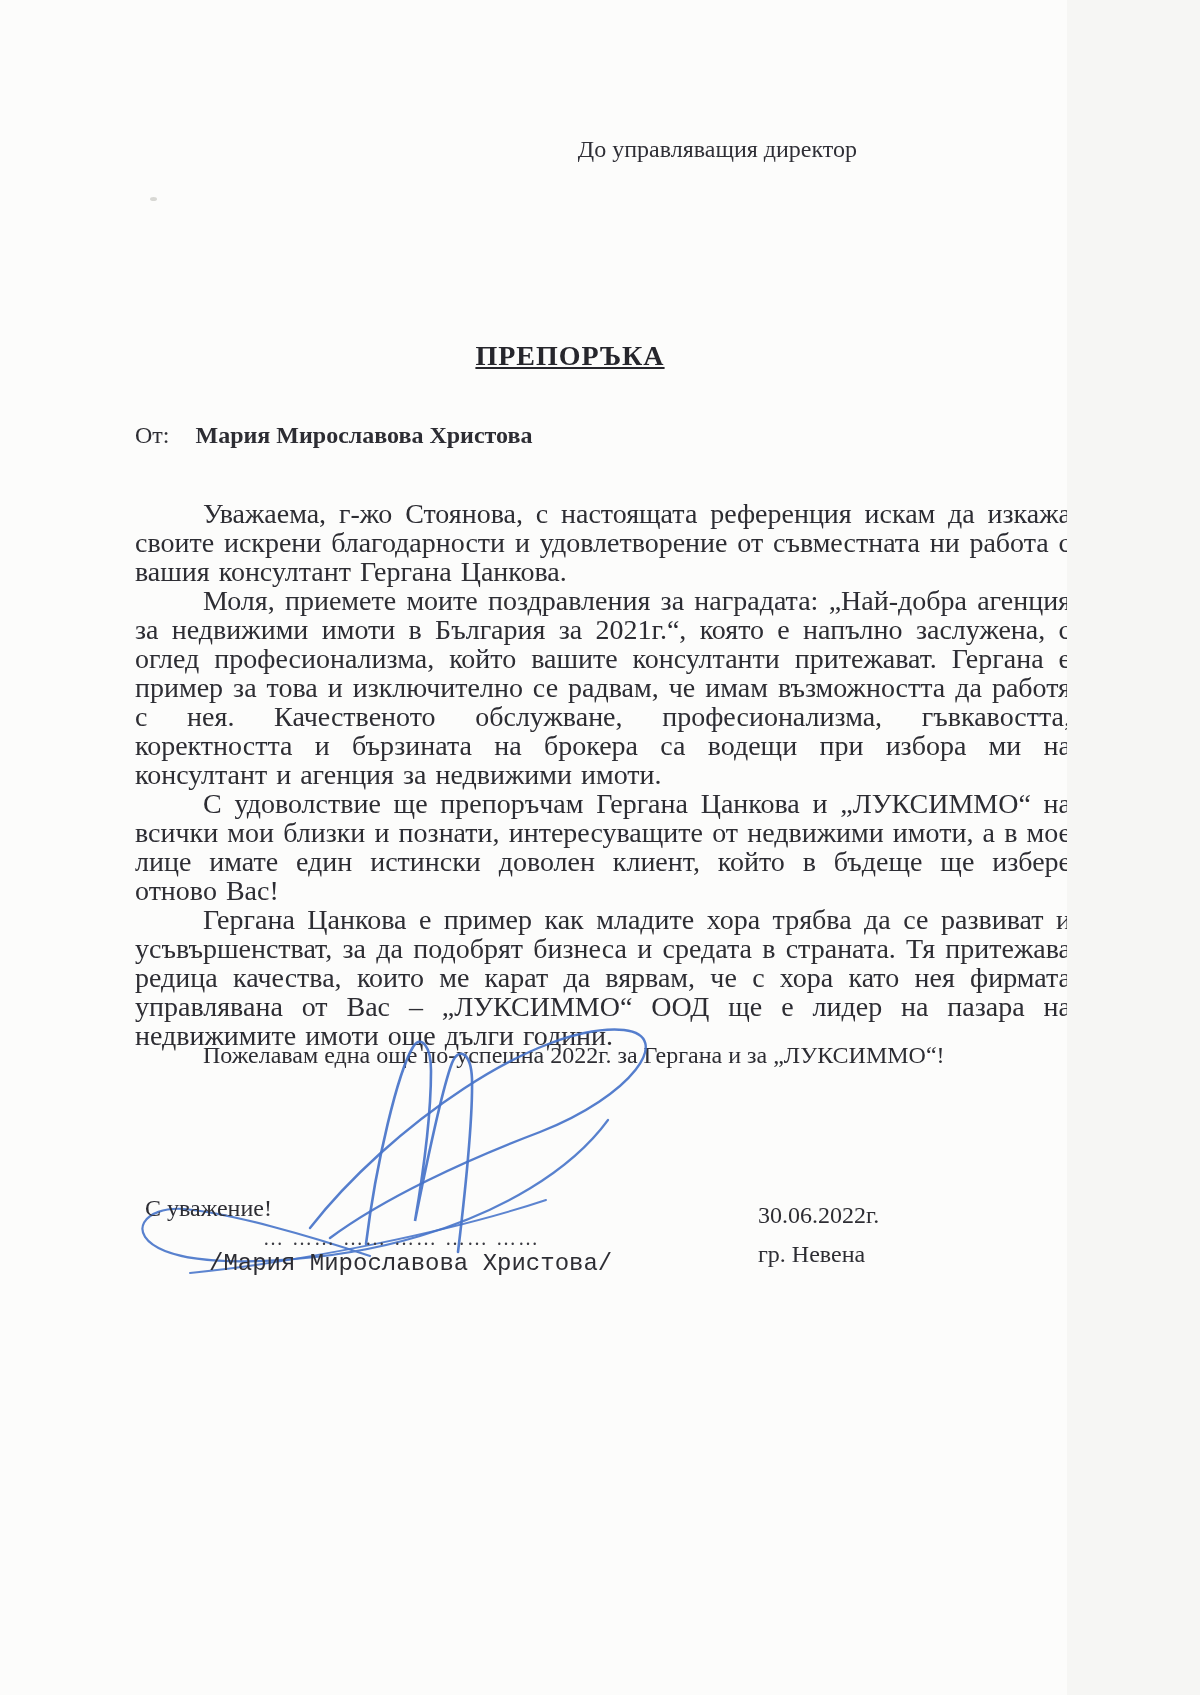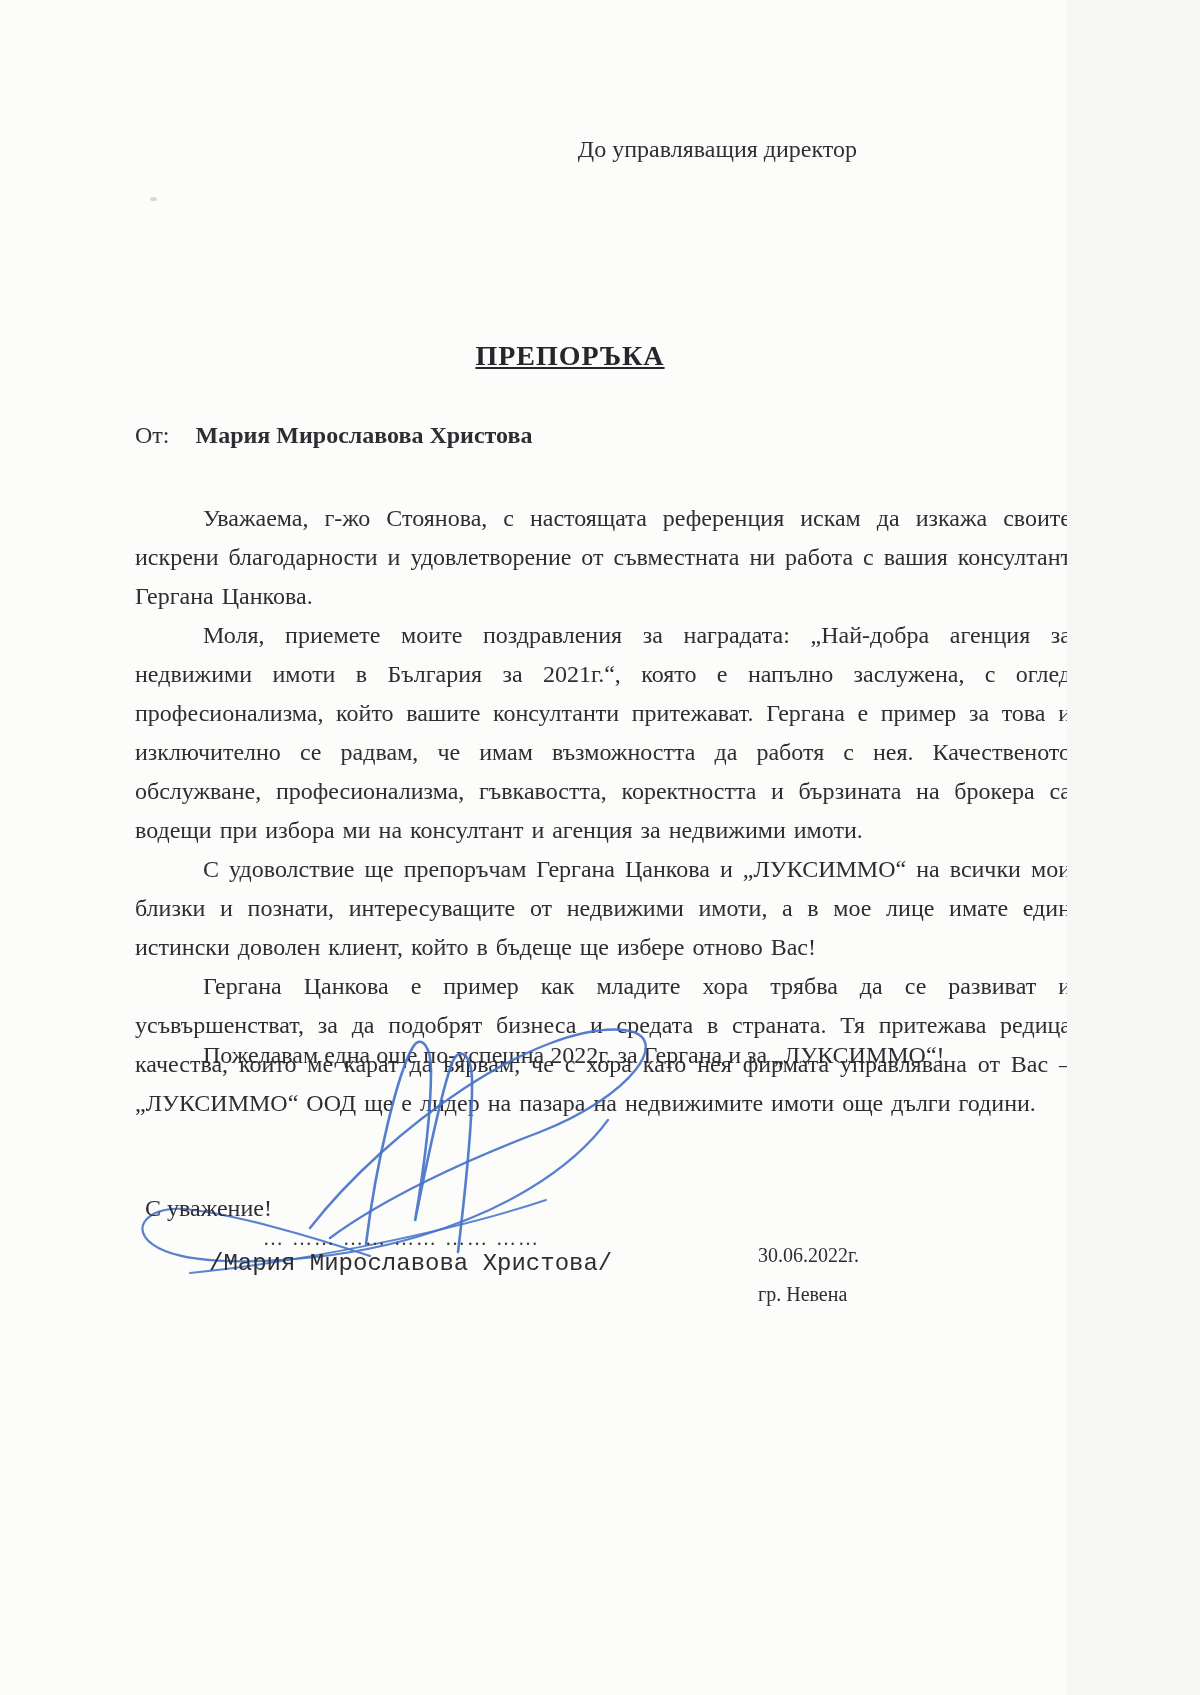--- a/index.html
+++ b/index.html
@@ -29,21 +29,21 @@
     color: #26262c;
     text-decoration: underline;
   }
   .fromto {
     position: absolute; left: 135px; top: 419px;
     font-size: 24px; line-height: 33px;
   }
   .fromto .name { font-weight: 700; margin-left: 20px; }
   .body-text {
     position: absolute; left: 135px; top: 499px; width: 936px;
-    font-size: 24px; line-height: 39px;
+    font-size: 28px; line-height: 29px;
     text-align: justify;
     word-spacing: 2px;
   }
   .body-text p { margin: 0; text-indent: 68px; }
   .wish {
     position: absolute; left: 135px; top: 1040px; width: 936px;
     margin: 0;
     font-size: 24px; line-height: 30px;
     text-indent: 68px;
   }
@@ -54,21 +54,21 @@
   .closing-left .salutation { line-height: 30px; }
   .closing-left .dots {
     margin-left: 118px; margin-top: 6px;
     font-size: 20px; letter-spacing: 2px; line-height: 18px;
     color: #3a3a41;
     white-space: nowrap;
   }
   .closing-left .signed-name { margin-left: 64px; margin-top: 2px; line-height: 30px; font-family: Liberation Mono, monospace; }
   .closing-right {
     position: absolute; left: 758px; top: 1196px;
-    font-size: 20px; line-height: 39px; margin-top: 40px;
+    font-size: 24px; line-height: 39px;
   }
   .signature-svg {
     position: absolute; left: 68px; top: 1000px;
     width: 620px; height: 300px;
     pointer-events: none;
   }
   .speck {
     position: absolute; left: 150px; top: 197px;
     width: 7px; height: 4px; border-radius: 50%;
     background: #d8d8d4;

